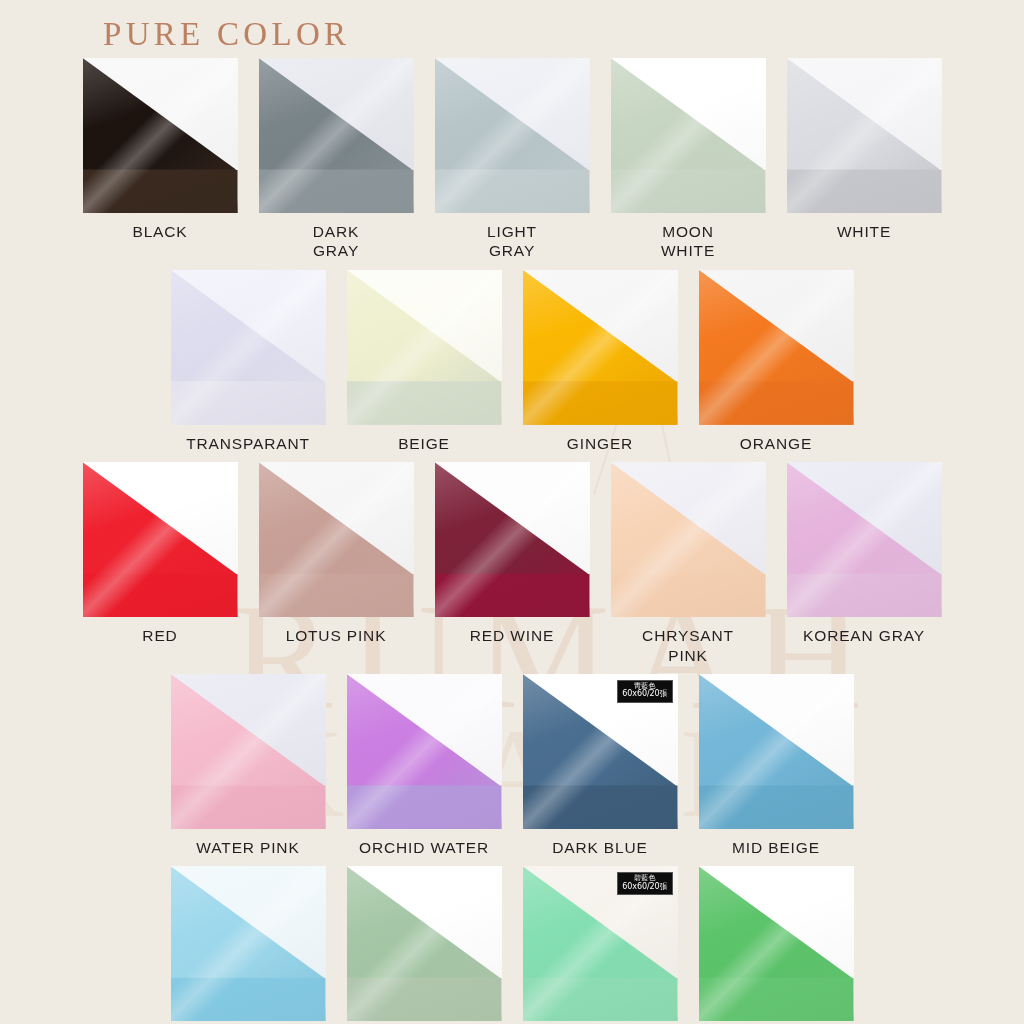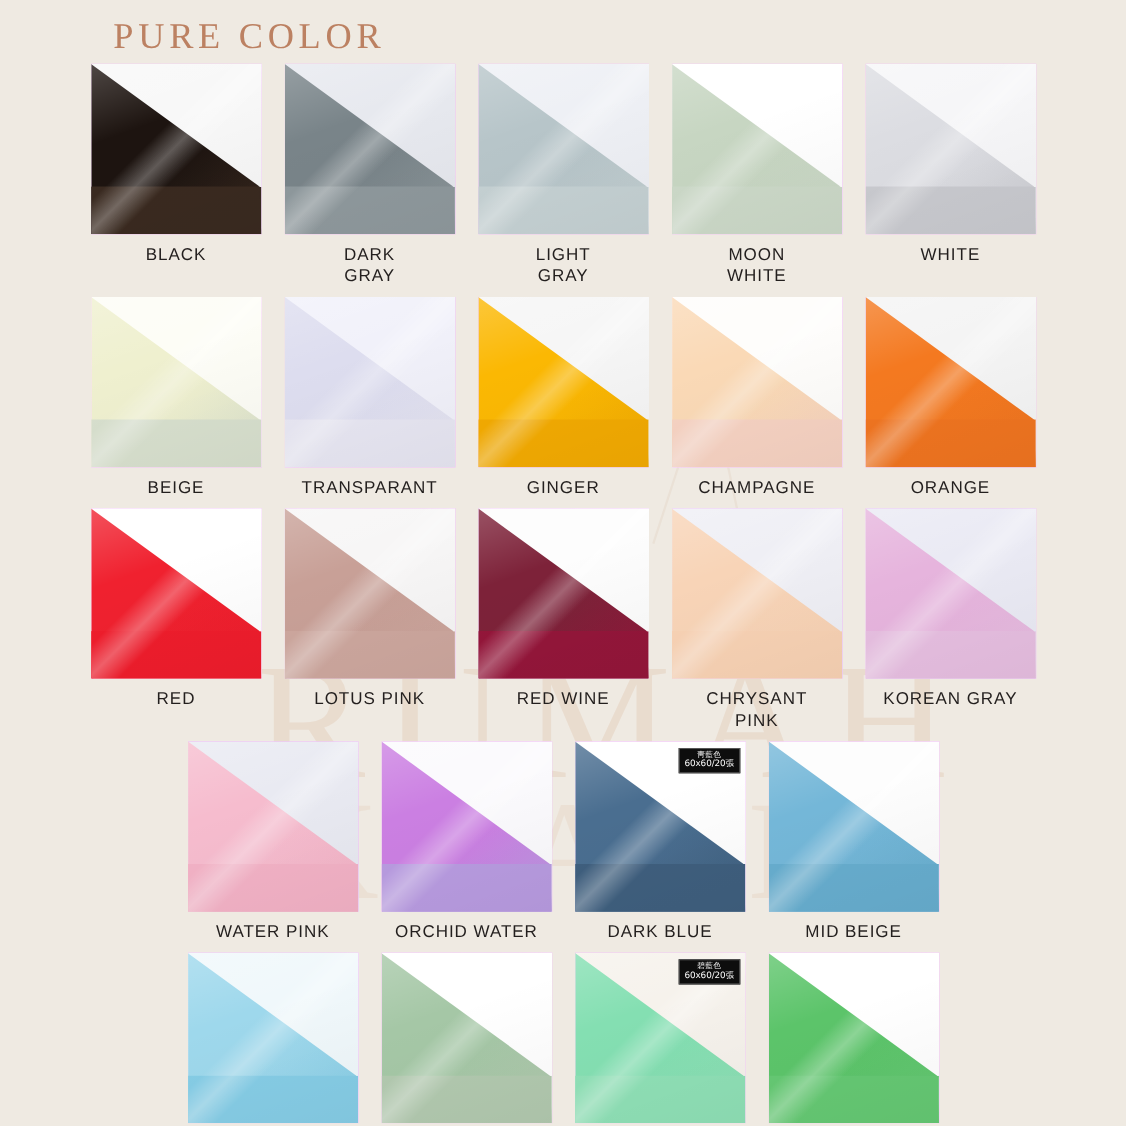--- a/index.html
+++ b/index.html
@@ -233,64 +233,53 @@
           <div class="sheet-fold" style="background: rgb(201, 202, 207); clip-path: polygon(0px 72%, 99% 72%, 100% 100%, 0px 100%);"></div>
           <div class="sheet-crease"></div>
           <div class="sheet-shade"></div>
         </div>
         <div class="swatch-label">WHITE</div>
       </div>
     </div>
     <div class="swatch-row">
       <div class="swatch-cell">
         <div class="swatch-img">
+          <div class="sheet-bg" style="background: rgb(241, 241, 250);"></div>
+          <div class="sheet-band" style="background: rgb(231, 230, 242);"></div>
+          <div class="sheet-fold" style="background: linear-gradient(140deg, rgb(221, 221, 239) 0%, rgb(221, 221, 239) 55%, rgb(231, 230, 242) 100%); clip-path: polygon(0px 0px, 0px 100%, 99% 72%);"></div>
+          <div class="sheet-fold" style="background: rgb(231, 230, 242); clip-path: polygon(0px 72%, 99% 72%, 100% 100%, 0px 100%);"></div>
+          <div class="sheet-crease"></div>
+          <div class="sheet-shade"></div>
+        </div>
+        <div class="swatch-label">TRANSPARANT</div>
+      </div>
+      <div class="swatch-cell">
+        <div class="swatch-img">
           <div class="sheet-bg" style="background: rgb(253, 253, 246);"></div>
           <div class="sheet-band" style="background: rgb(216, 224, 206);"></div>
           <div class="sheet-fold" style="background: linear-gradient(140deg, rgb(239, 240, 207) 0%, rgb(239, 240, 207) 55%, rgb(216, 224, 206) 100%); clip-path: polygon(0px 0px, 0px 100%, 99% 72%);"></div>
           <div class="sheet-fold" style="background: rgb(216, 224, 206); clip-path: polygon(0px 72%, 99% 72%, 100% 100%, 0px 100%);"></div>
           <div class="sheet-crease"></div>
           <div class="sheet-shade"></div>
         </div>
         <div class="swatch-label">BEIGE</div>
       </div>
       <div class="swatch-cell">
         <div class="swatch-img">
-          <div class="sheet-bg" style="background: rgb(241, 241, 250);"></div>
-          <div class="sheet-band" style="background: rgb(231, 230, 242);"></div>
-          <div class="sheet-fold" style="background: linear-gradient(140deg, rgb(221, 221, 239) 0%, rgb(221, 221, 239) 55%, rgb(231, 230, 242) 100%); clip-path: polygon(0px 0px, 0px 100%, 99% 72%);"></div>
-          <div class="sheet-fold" style="background: rgb(231, 230, 242); clip-path: polygon(0px 72%, 99% 72%, 100% 100%, 0px 100%);"></div>
-          <div class="sheet-crease"></div>
-          <div class="sheet-shade"></div>
-        </div>
-        <div class="swatch-label">TRANSPARANT</div>
-      </div>
-      <div class="swatch-cell">
-        <div class="swatch-img">
           <div class="sheet-bg" style="background: rgb(246, 246, 246);"></div>
           <div class="sheet-band" style="background: rgb(242, 170, 2);"></div>
           <div class="sheet-fold" style="background: linear-gradient(140deg, rgb(251, 184, 3) 0%, rgb(251, 184, 3) 55%, rgb(242, 170, 2) 100%); clip-path: polygon(0px 0px, 0px 100%, 99% 72%);"></div>
           <div class="sheet-fold" style="background: rgb(242, 170, 2); clip-path: polygon(0px 72%, 99% 72%, 100% 100%, 0px 100%);"></div>
           <div class="sheet-crease"></div>
           <div class="sheet-shade"></div>
         </div>
         <div class="swatch-label">GINGER</div>
       </div>
       <div class="swatch-cell">
         <div class="swatch-img">
-          <div class="sheet-bg" style="background: rgb(254, 253, 251);"></div>
-          <div class="sheet-band" style="background: rgb(246, 210, 194);"></div>
-          <div class="sheet-fold" style="background: linear-gradient(140deg, rgb(250, 217, 182) 0%, rgb(250, 217, 182) 55%, rgb(246, 210, 194) 100%); clip-path: polygon(0px 0px, 0px 100%, 99% 72%);"></div>
-          <div class="sheet-fold" style="background: rgb(246, 210, 194); clip-path: polygon(0px 72%, 99% 72%, 100% 100%, 0px 100%);"></div>
-          <div class="sheet-crease"></div>
-          <div class="sheet-shade"></div>
-        </div>
-        <div class="swatch-label">CHAMPAGNE</div>
-      </div>
-      <div class="swatch-cell">
-        <div class="swatch-img">
           <div class="sheet-bg" style="background: rgb(244, 244, 244);"></div>
           <div class="sheet-band" style="background: rgb(239, 116, 32);"></div>
           <div class="sheet-fold" style="background: linear-gradient(140deg, rgb(244, 121, 32) 0%, rgb(244, 121, 32) 55%, rgb(239, 116, 32) 100%); clip-path: polygon(0px 0px, 0px 100%, 99% 72%);"></div>
           <div class="sheet-fold" style="background: rgb(239, 116, 32); clip-path: polygon(0px 72%, 99% 72%, 100% 100%, 0px 100%);"></div>
           <div class="sheet-crease"></div>
           <div class="sheet-shade"></div>
         </div>
         <div class="swatch-label">ORANGE</div>
       </div>
     </div>

